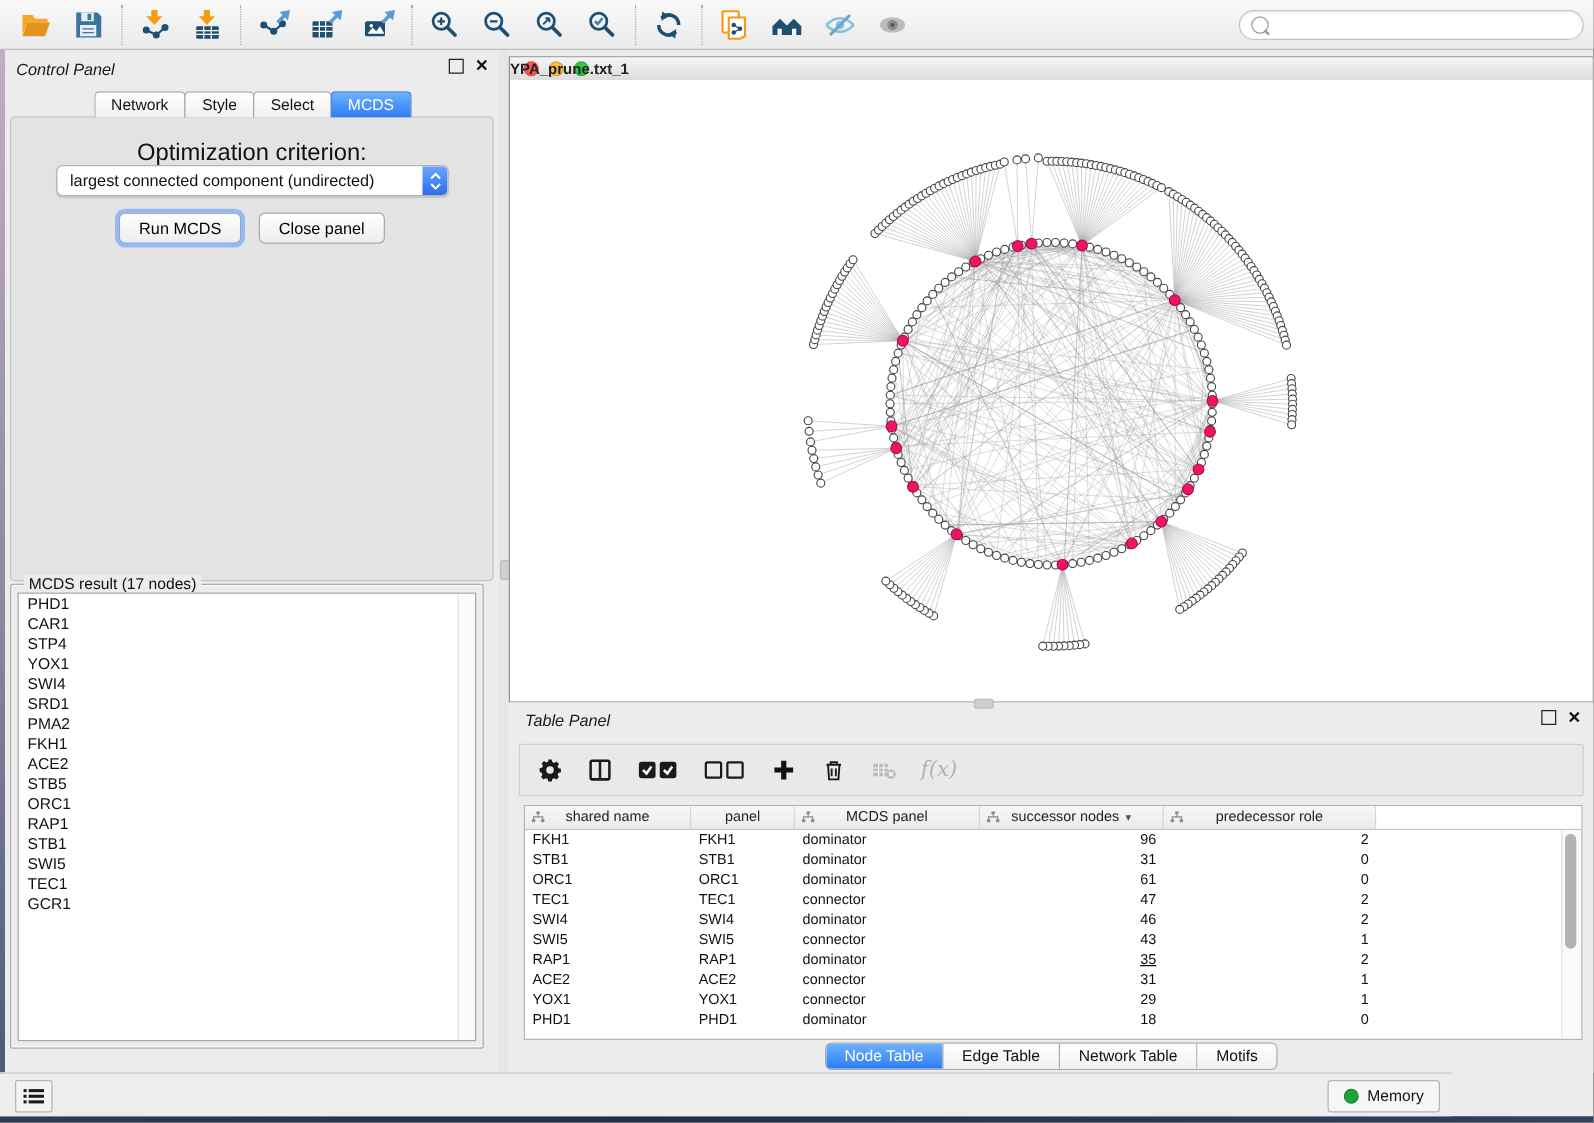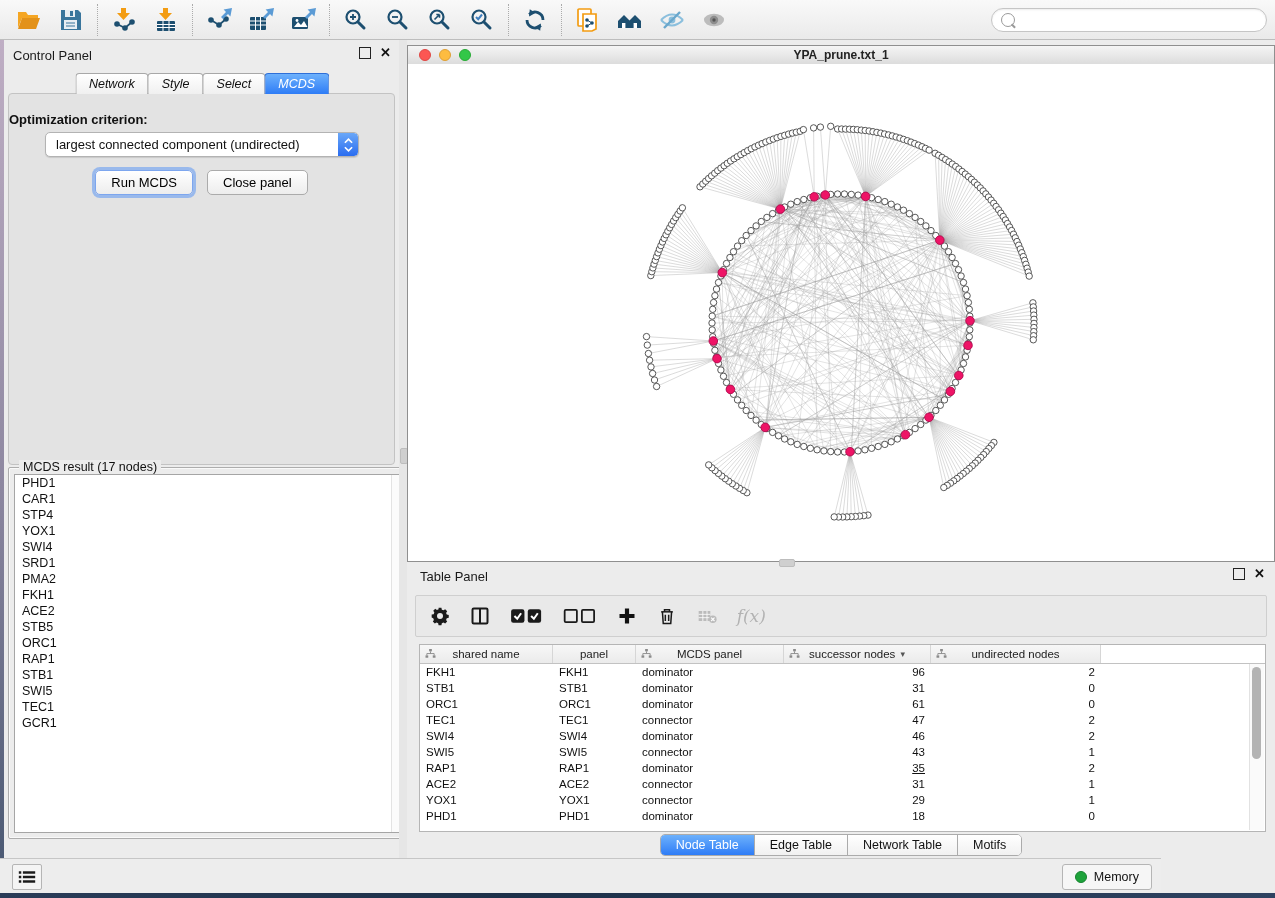--- a/index.html
+++ b/index.html
@@ -11,51 +11,51 @@
   .tb-sep{width:0;height:32px;border-left:1px dotted #ababab;margin:0 5px;}
   .search{margin-left:auto;width:276px;height:24px;border:1px solid #c5c5c5;border-radius:13px;background:#fff;display:flex;align-items:center;padding:0 9px;box-sizing:border-box;box-shadow:inset 0 1px 2px rgba(0,0,0,.08);}
   .search .mag{width:12px;height:12px;border:1.6px solid #9a9a9a;border-radius:50%;position:relative;flex:0 0 auto;}
   .search .mag:after{content:"";position:absolute;width:5px;height:1.6px;background:#9a9a9a;transform:rotate(45deg);left:9px;top:11px;}
   .search input{border:none;outline:none;flex:1;font-size:12px;background:transparent;margin-left:6px;font-family:"Liberation Sans",sans-serif;}
   
   .strip-left{position:absolute;left:0;top:40px;width:4px;height:818px;background:linear-gradient(#bfaec4,#8d87a0 55%,#4c5a74);}
   .strip-bottom{position:absolute;left:0;top:893px;width:1275px;height:5px;background:linear-gradient(90deg,#2a3c58,#1d3049 40%,#2e4260);}
   
   #control-panel{position:absolute;left:4px;top:40px;width:395px;height:818px;background:#ececec;}
-  .panel-title{position:absolute;left:9px;top:8px;font-size:13px;color:#1a1a1a;}
+  .panel-title{position:absolute;left:9px;top:8px;font-size:13px;color:#1a1a1a;font-style:italic;}
   .win-icons{position:absolute;right:8px;top:7px;display:flex;gap:9px;align-items:center;}
   .ic-float{width:10px;height:10px;border:1.6px solid #222;}
   .ic-close{font-size:13px;font-weight:bold;color:#111;line-height:10px;}
-  .cp-tabs{position:absolute;left:50%;transform:translateX(-50%);top:33px;display:flex;z-index:2;font-style:italic;}
+  .cp-tabs{position:absolute;left:50%;transform:translateX(-50%);top:33px;display:flex;z-index:2;}
   .tab{border:1px solid #a8a8a8;border-bottom:none;background:linear-gradient(#ffffff,#f0f0f0);padding:3px 13px;font-size:12.5px;border-radius:4px 4px 0 0;margin-right:-1px;}
   .tab.active{background:linear-gradient(#6db1fc,#2e7cf6);color:#fff;border-color:#2e6fd8;}
   .cp-box{position:absolute;left:4px;top:53px;width:385px;height:370px;background:#e3e3e3;border:1px solid #c3c3c3;border-radius:4px;}
-  .crit-label{position:absolute;left:0;right:0;top:18px;font-size:13px;font-weight:bold;}
+  .crit-label{position:absolute;left:0;right:0;top:18px;text-align:center;font-size:19px;}
   .combo{position:absolute;left:36px;top:38px;width:314px;height:25px;background:#fff;border:1px solid #b3b3b3;border-radius:5px;display:flex;align-items:center;box-sizing:border-box;overflow:hidden;box-shadow:0 1px 1px rgba(0,0,0,.12);}
   .combo .val{flex:1;padding-left:10px;font-size:13px;white-space:nowrap;}
   .combo .stepper{width:20px;height:100%;background:linear-gradient(#6aa7f8,#2a6df0);display:flex;flex-direction:column;align-items:center;justify-content:center;gap:2px;border-radius:0 4px 4px 0;}
   .combo .stepper svg{width:9px;height:6px;}
   .btn-row{position:absolute;left:0;right:0;top:76px;display:flex;justify-content:center;gap:14px;}
   .pushbtn{background:linear-gradient(#ffffff,#ededed);border:1px solid #ababab;border-radius:5px;padding:4px 15px;font-size:13px;}
   .pushbtn.focused{border-color:#7da6ee;box-shadow:0 0 0 3px rgba(92,151,244,.55);}
-  .groupbox{position:absolute;left:4px;top:427px;width:377px;height:370px;border:1px solid #adadad;border-radius:2px;box-shadow:inset 0 0 0 1px rgba(255,255,255,.7);padding-left:25px;}
+  .groupbox{position:absolute;left:4px;top:427px;width:377px;height:370px;border:1px solid #adadad;border-radius:2px;box-shadow:inset 0 0 0 1px rgba(255,255,255,.7);}
   .groupbox .gb-title{position:absolute;top:-8px;left:10px;background:#ececec;padding:0 4px;font-size:12.5px;}
   .mcds-list{position:absolute;left:5px;top:6px;right:5px;bottom:5px;background:#fff;border:1px solid #a5a5a5;overflow:hidden;}
   .mcds-list .item{font-size:12.5px;line-height:16px;padding-left:7px;}
   .mcds-scroll{position:absolute;top:0;right:0;bottom:0;width:13px;background:#fbfbfb;border-left:1px solid #e3e3e3;}
   
   .vsplit{position:absolute;left:399px;top:40px;width:8px;height:818px;background:#e6e6e6;}
   .vsplit .grip{position:absolute;left:1px;top:408px;width:6px;height:14px;background:#cfcfcf;border:1px solid #bdbdbd;border-radius:2px;}
   .hgrip{position:absolute;left:779px;top:559px;width:14px;height:6px;background:#cfcfcf;border:1px solid #bdbdbd;border-radius:2px;z-index:5;}
   
   #net-window{position:absolute;left:407px;top:45px;width:868px;height:517px;border:1px solid #8f8f8f;background:#fff;box-sizing:border-box;}
   .net-titlebar{position:absolute;left:0;top:0;right:0;height:18px;background:linear-gradient(#f5f5f5,#dcdcdc);border-bottom:1px solid #b3b3b3;display:flex;align-items:center;}
   .lights{display:flex;gap:8px;margin-left:11px;}
   .light{width:12px;height:12px;border-radius:50%;box-sizing:border-box;}
-  .net-title{position:absolute;left:0;right:0;text-align:center;font-size:12px;font-weight:bold;color:#222;}
+  .net-title{position:absolute;left:0;right:0;font-size:12px;font-weight:bold;color:#222;}
   #net-canvas{position:absolute;left:0;top:18px;width:866px;height:497px;background:#fff;}
   
   #table-panel{position:absolute;left:407px;top:562px;width:868px;height:296px;background:#ececec;}
   .tp-toolbar{position:absolute;left:8px;top:33px;width:852px;height:42px;background:#e9e9e9;border:1px solid #cfcfcf;border-radius:2px;display:flex;align-items:center;padding-left:14px;box-sizing:border-box;gap:20px;}
   .tp-ic{display:flex;align-items:center;justify-content:center;height:26px;}
   .tp-ic svg{height:20px;}
   .fx{font-family:"DejaVu Serif",serif;font-style:italic;color:#b2b2b2;font-size:17px;}
   .tbl{position:absolute;left:12px;top:82px;width:847px;height:188px;background:#fff;border:1px solid #b5b5b5;box-sizing:border-box;overflow:hidden;}
   .tbl-header{display:flex;height:18px;border-bottom:1px solid #c2c2c2;background:linear-gradient(#f7f7f7,#ebebeb);}
   .th{position:relative;display:flex;align-items:center;justify-content:center;font-size:11.5px;color:#222;border-right:1px solid #d6d6d6;box-sizing:border-box;}
@@ -1258,21 +1258,21 @@
           </div>
           <div class="th" style="width: 170px;">
             <span class="org"><svg viewBox="0 0 12 11" width="11" height="10">
                 <g fill="#8a8a8a">
                   <rect x="4.5" y="0" width="3" height="2.6"></rect>
                   <rect x="0.5" y="7" width="3" height="2.6"></rect>
                   <rect x="8.5" y="7" width="3" height="2.6"></rect>
                 </g>
                 <path d="M6 2.6V5M2 7V5h8v2" stroke="#8a8a8a" fill="none"></path>
               </svg></span>
-            <span>undirected nodes</span>
+            <span>predecessor role</span>
           </div>
           <div class="th filler"></div>
         </div>
       <div id="tbl-body">
           <div class="tr">
             <div class="td" style="width: 133px;">FKH1</div>
             <div class="td" style="width: 83px;">FKH1</div>
             <div class="td" style="width: 148px;">dominator</div>
             <div class="td num" style="width: 147px;">96</div>
             <div class="td num" style="width: 170px;">2</div>

